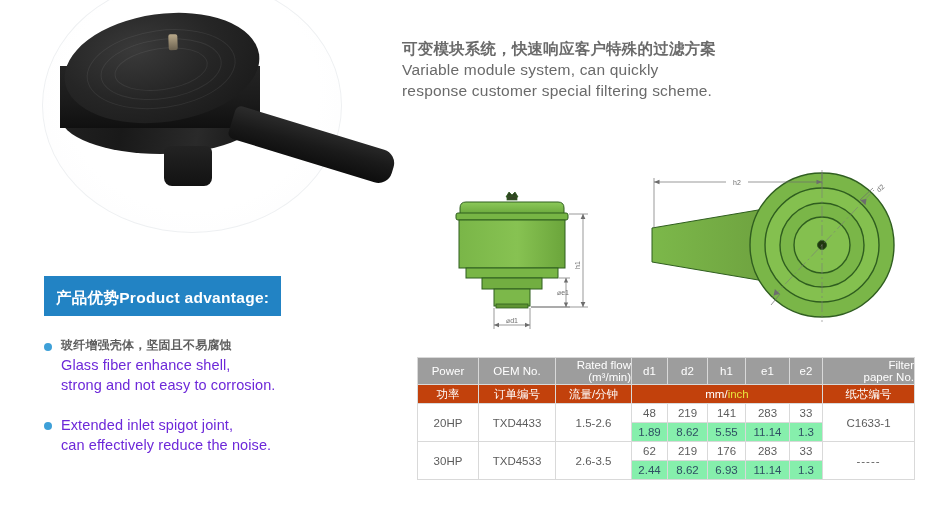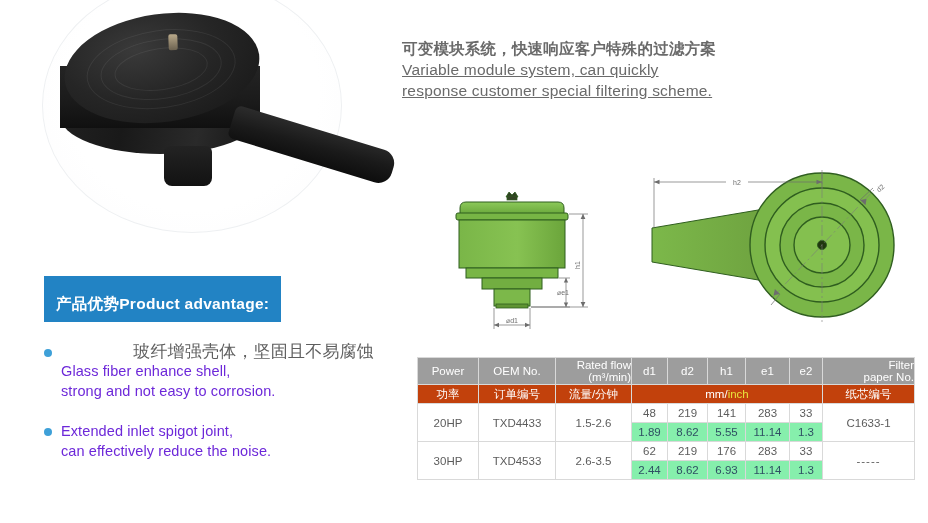--- a/index.html
+++ b/index.html
@@ -82,46 +82,46 @@
   
   #tagline {
     position: absolute; left: 402px; top: 38px;
     width: 500px;
     color: #6a6a6a;
     font-size: 15.5px;
     line-height: 21px;
     letter-spacing: 0.2px;
   }
   #tagline .cn { display: block; font-weight: 600; color: #6a6a6a; }
-  #tagline .en { display: block; text-decoration: underline; }
+  #tagline .en { display: block; }
 
   
   #advantage {
     position: absolute; left: 44px; top: 276px;
     width: 330px;
   }
   .adv-banner {
     display: inline-block;
     background: #2283c4;
     color: #ffffff;
     font-size: 15.5px;
     font-weight: bold;
     letter-spacing: 0.3px;
-    padding: 18px 12px 7px 12px;
+    padding: 12px 12px 7px 12px;
   }
   .adv-item { position: relative; padding-left: 17px; margin-top: 20px; }
   .adv-bullet {
     position: absolute; left: 0; top: 7px;
     width: 8px; height: 8px; border-radius: 50%;
     background: #3ea0d8;
   }
   .adv-cn {
     display: block;
-    color: #5e5e5e; font-size: 17px; font-weight: normal;
-    line-height: 19px; letter-spacing: 0.2px; text-align: right;
+    color: #5e5e5e; font-size: 12px; font-weight: bold;
+    line-height: 19px; letter-spacing: 0.2px;
   }
   .adv-en {
     display: block;
     color: #6d28d9; font-size: 14.5px; line-height: 20px;
     letter-spacing: 0.1px;
   }
 
   
   #drawings { position: absolute; left: 430px; top: 170px; width: 498px; height: 175px; }
 

